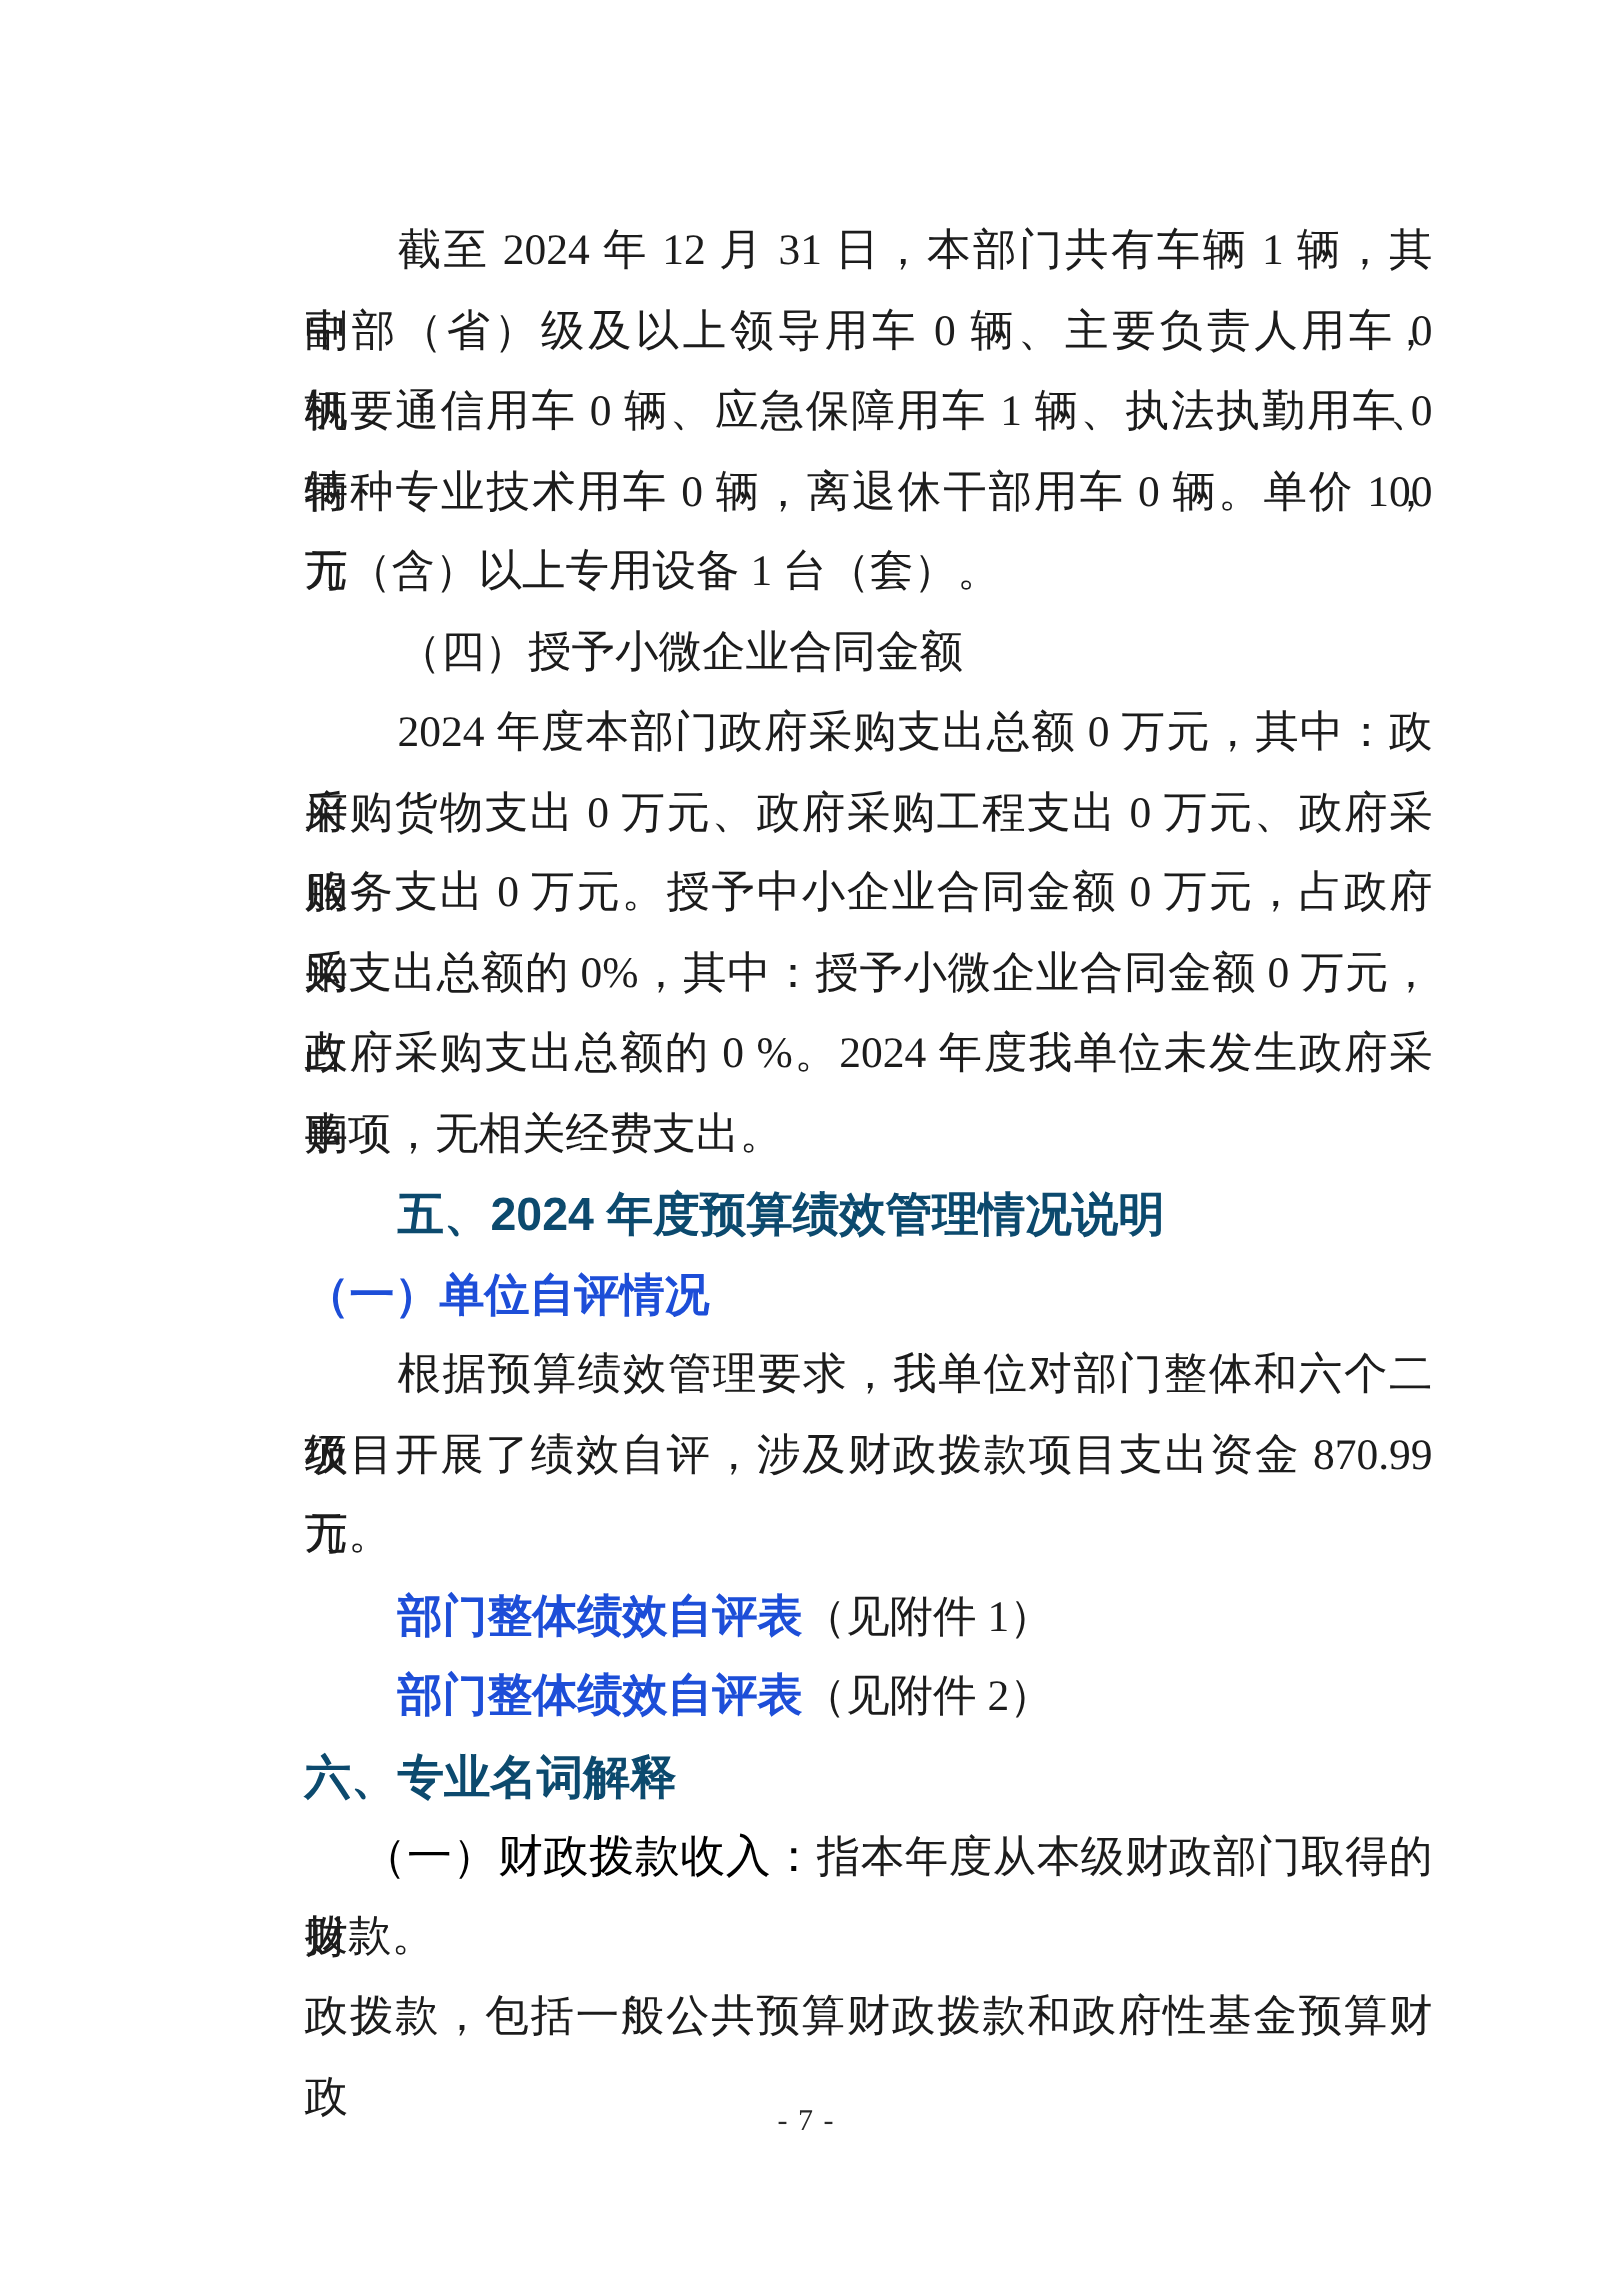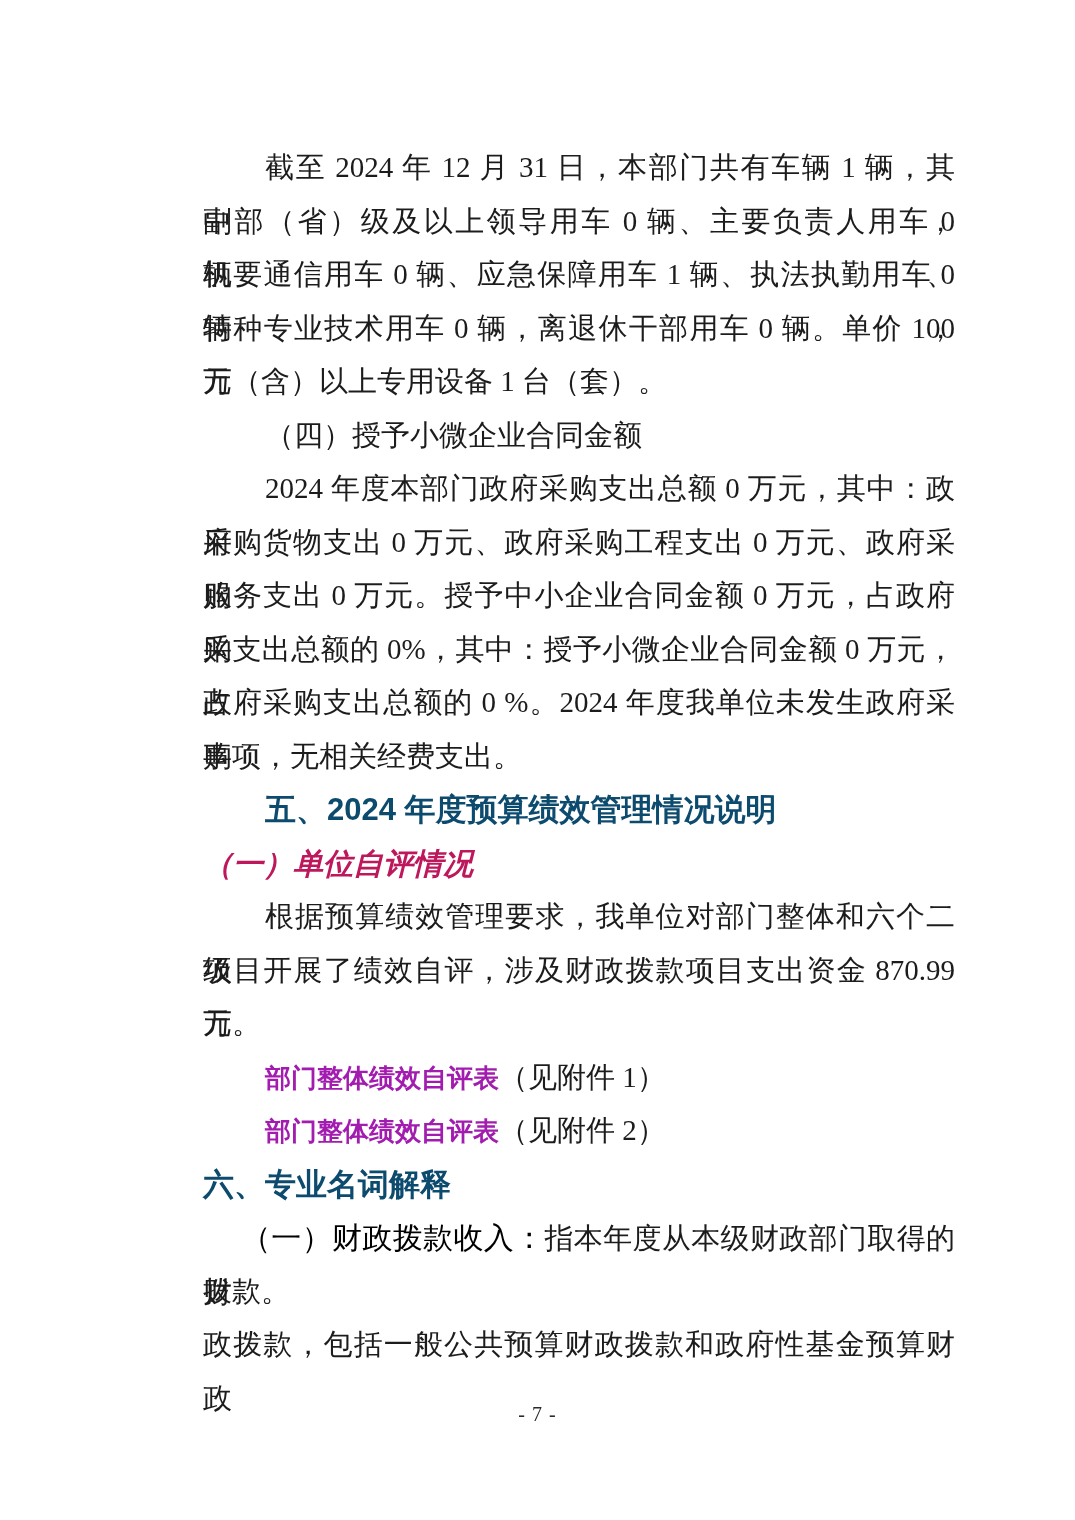--- a/index.html
+++ b/index.html
@@ -39,28 +39,27 @@
   .h-hei {
     font-family: "Liberation Sans", sans-serif;
     font-weight: 700;
     font-size: 31px;
     color: #0c4a6e;
   }
   .h-kai {
     font-family: "Liberation Serif", serif;
     font-weight: 700;
     font-size: 30px;
-    color: #be185d;
-    font-style: italic;
+    color: #1d4ed8;
   }
   .b-hei {
     font-family: "Liberation Sans", sans-serif;
     font-weight: 700;
-    font-size: 26px;
-    color: #a21caf;
+    font-size: 30px;
+    color: #1d4ed8;
   }
   .b-kai {
     font-family: "Liberation Serif", serif;
     font-weight: 400;
     font-size: 30px;
     color: #000000;
   }
   .footer {
     position: absolute;
     top: 1403px;

